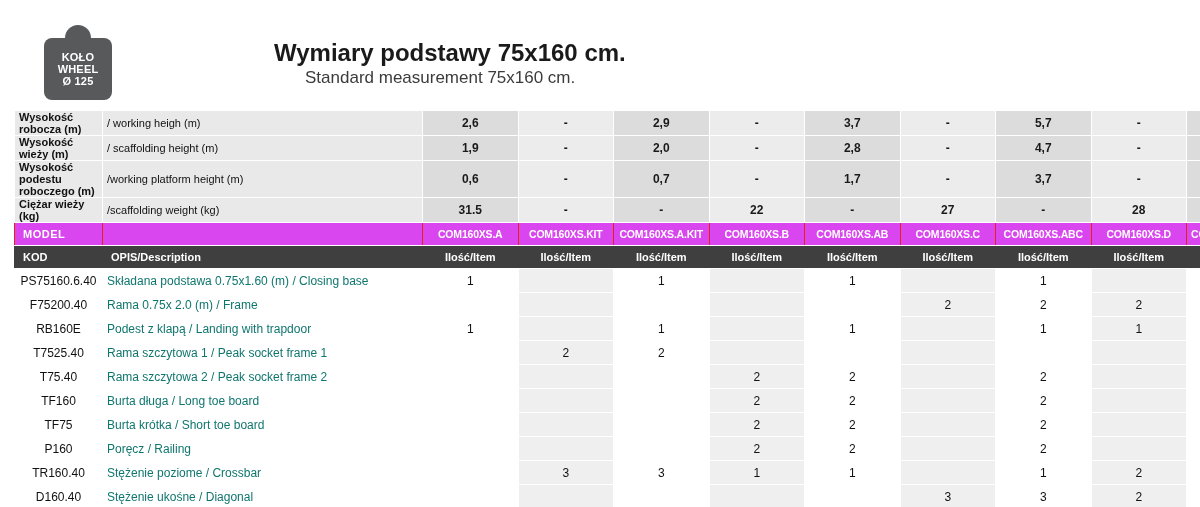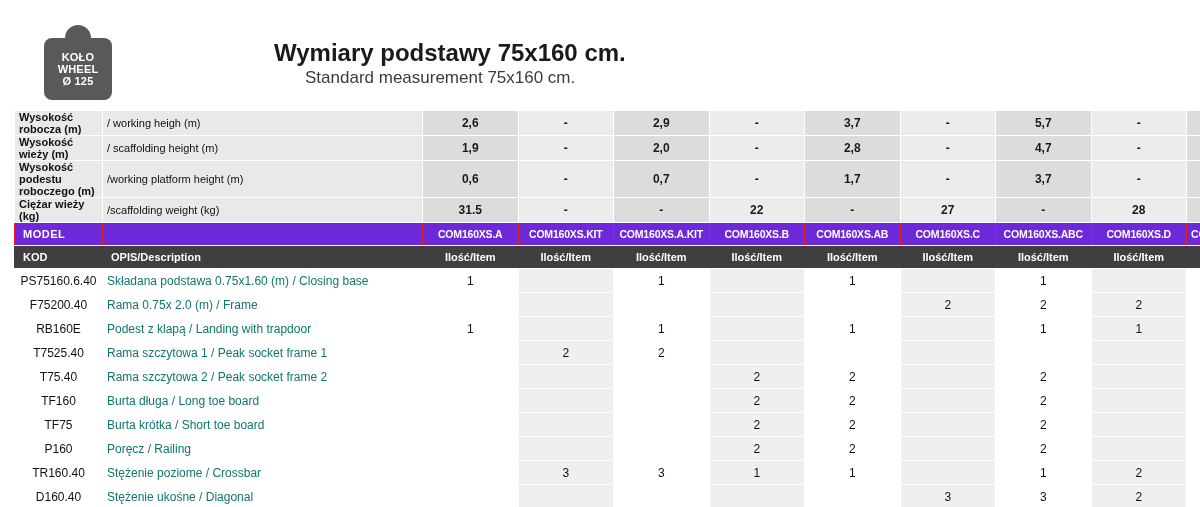--- a/index.html
+++ b/index.html
@@ -135,21 +135,21 @@
     text-align: center;
     font-weight: bold;
     font-size: 12px;
   }
   .dim-val.alt {
     background: #ececec;
   }
 
   
   tr.model-row td {
-    background: #6d28d9;
+    background: #d946ef;
     color: #ffffff;
     font-weight: bold;
     font-size: 11px;
     height: 22px;
     border-color: #e2231a;
     border-bottom: 1px solid #ffffff;
   }
   tr.model-row td.model-label {
     padding-left: 8px;
     letter-spacing: 0.5px;

